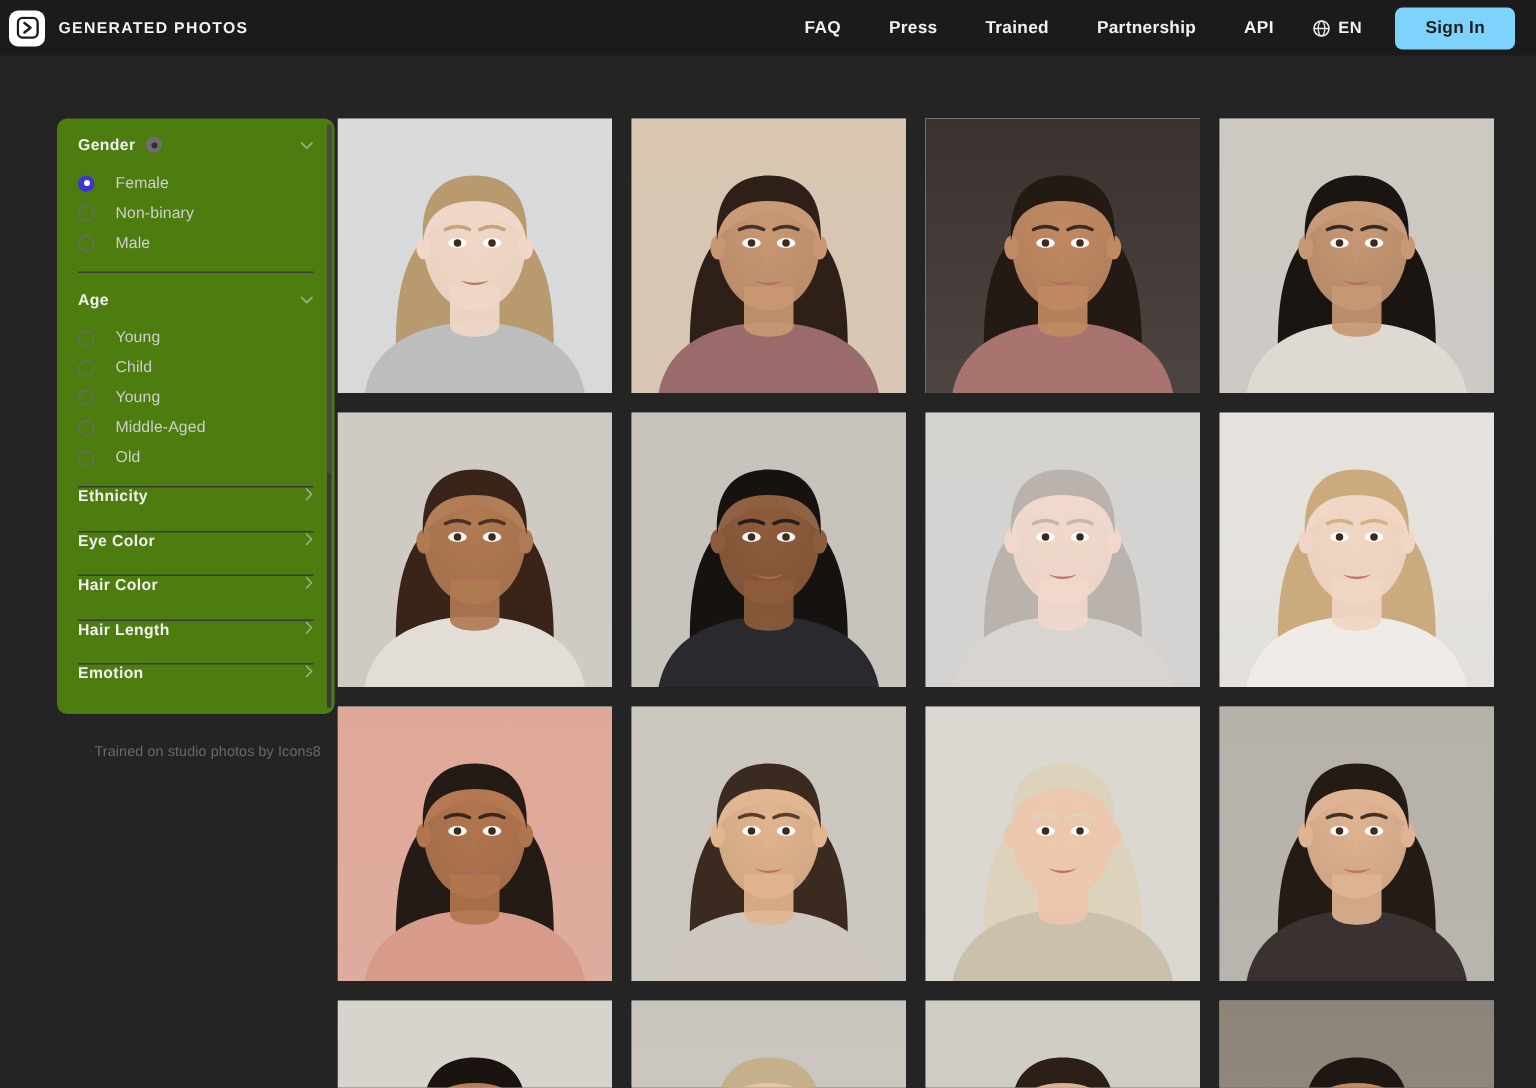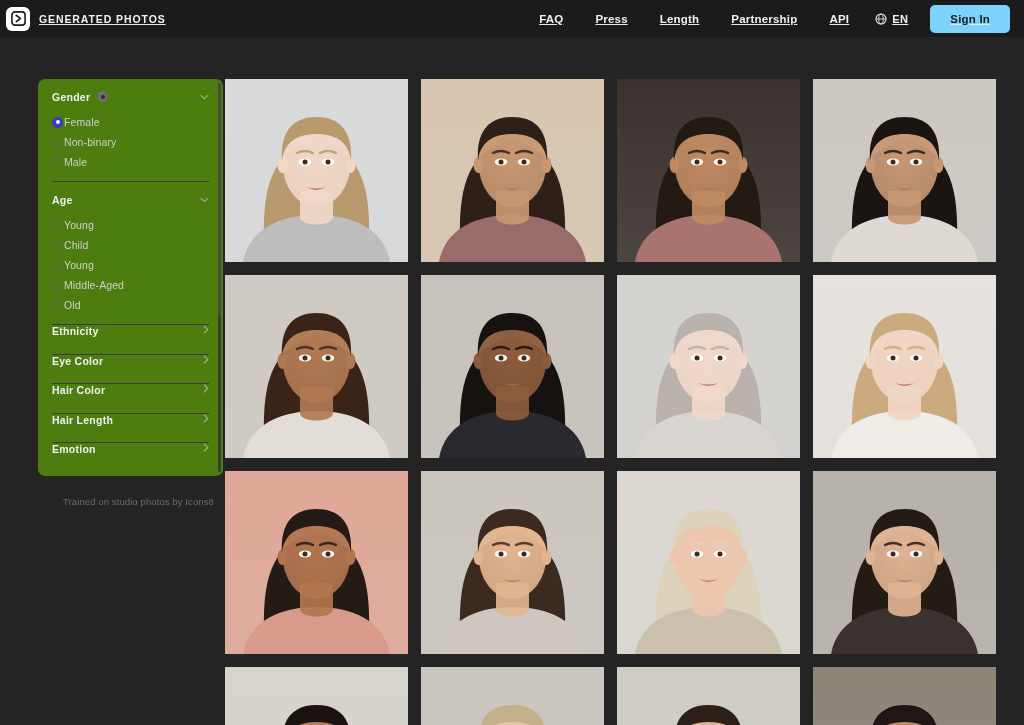--- a/index.html
+++ b/index.html
@@ -19,21 +19,20 @@
 
   
   .header {
     height: 37px;
     background: #1b1b1b;
     display: flex;
     align-items: center;
     padding: 0 14px 0 4px;
     position: relative;
     z-index: 10;
-    text-decoration: underline;
   }
 
   .brand {
     display: flex;
     align-items: center;
     gap: 9px;
     padding-left: 2px;
   }
 
   .logo-mark {
@@ -180,21 +179,21 @@
   .group-head .spacer { flex: 1; }
   .chev { display: block; opacity: 0.62; }
 
   .options { padding-bottom: 9px; }
 
   .option {
     display: flex;
     align-items: center;
     height: 20px;
     cursor: pointer;
-    gap: 1px;
+    gap: 14px;
   }
   .radio {
     width: 11px;
     height: 11px;
     border-radius: 50%;
     border: 1.3px solid #6a6a6a;
     flex: 0 0 auto;
     position: relative;
     background: transparent;
   }
@@ -277,21 +276,21 @@
       </svg>
     </span>
     <span class="brand-name">GENERATED PHOTOS</span>
   </div>
 
   <div class="header-spacer"></div>
 
   <nav class="nav">
     <a class="nav-link">FAQ</a>
     <a class="nav-link">Press</a>
-    <a class="nav-link">Length</a>
+    <a class="nav-link">Trained</a>
     <a class="nav-link">Partnership</a>
     <a class="nav-link">API</a>
   </nav>
 
   <div class="lang">
     <span>
       <svg class="globe-icon" width="12" height="12" viewBox="0 0 12 12">
         <circle cx="6" cy="6" r="5" fill="none" stroke="#e8e8e8" stroke-width="1.1"></circle>
         <ellipse cx="6" cy="6" rx="2.2" ry="5" fill="none" stroke="#e8e8e8" stroke-width="0.9"></ellipse>
         <line x1="1" y1="6" x2="11" y2="6" stroke="#e8e8e8" stroke-width="0.9"></line>

